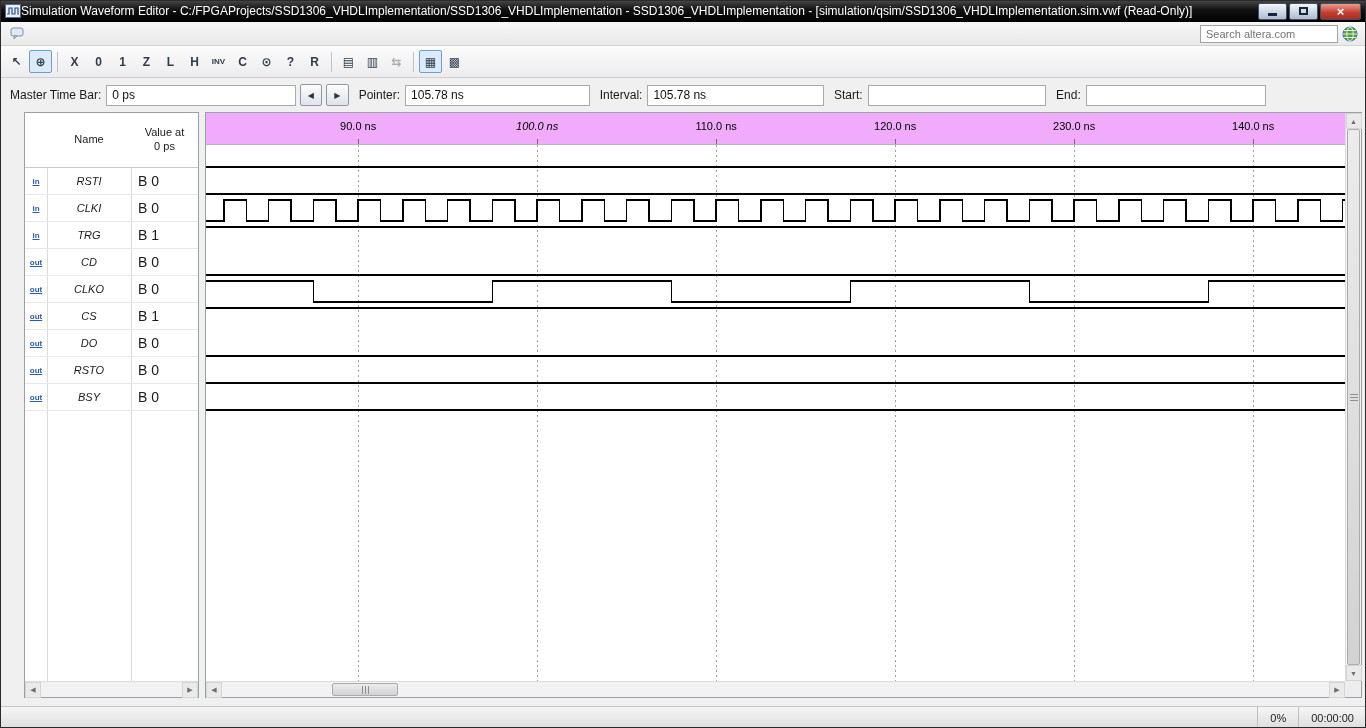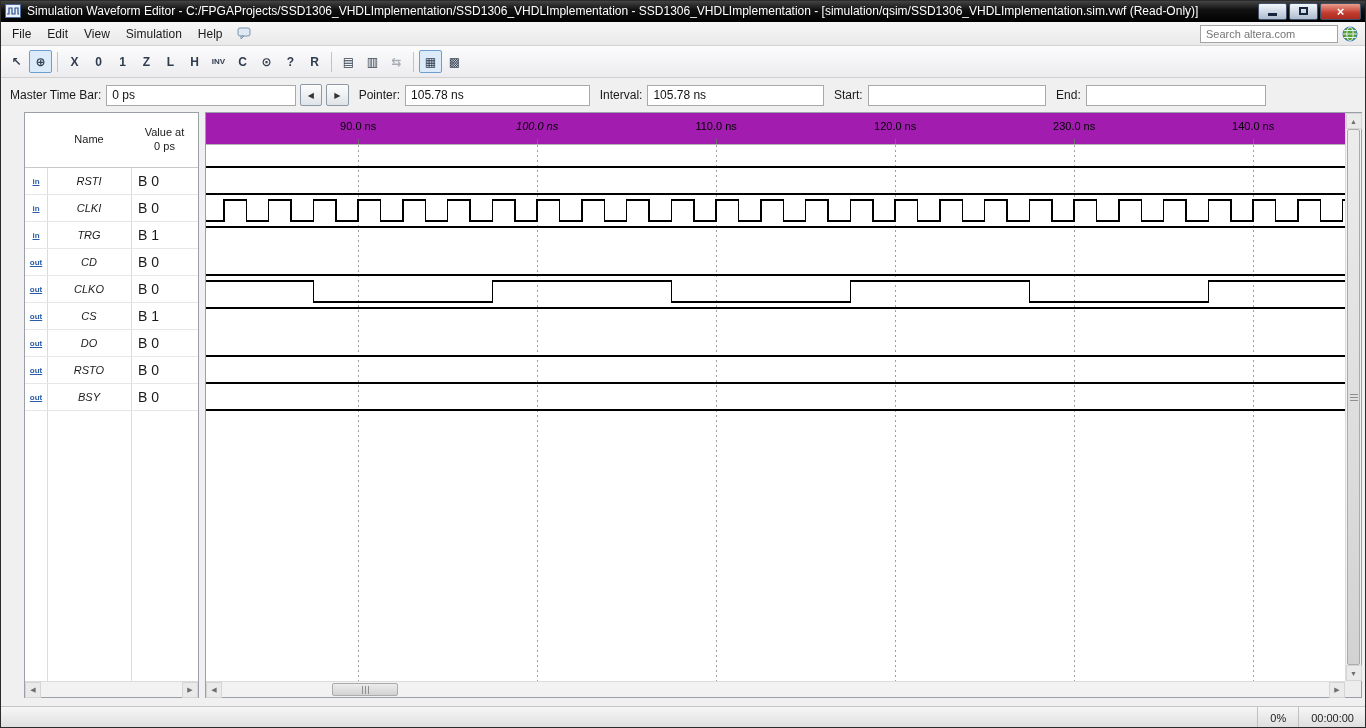--- a/index.html
+++ b/index.html
@@ -3,21 +3,21 @@
 <meta charset="utf-8">
 <style>
   *{margin:0;padding:0;box-sizing:border-box;}
   html,body{width:1366px;height:728px;overflow:hidden;}
   body{font-family:"Liberation Sans","DejaVu Sans",sans-serif;background:#f0f0f0;position:relative;font-size:12px;color:#1a1a1a;}
   .frame{position:absolute;inset:0;border:1px solid #2b2b2b;pointer-events:none;z-index:50;}
 
   
   .titlebar{position:absolute;top:0;left:0;width:1366px;height:22px;background:linear-gradient(#4a4a4a,#111 45%,#000);color:#fff;display:flex;align-items:center;padding:0 5px;}
   .app-icon{width:16px;height:14px;display:inline-flex;}
-  .title-text{font-size:12px;margin-left:6px;white-space:nowrap;overflow:hidden;flex:1;}
+  .title-text{font-size:12px;white-space:nowrap;overflow:hidden;flex:1;}
   .win-btns{display:flex;gap:2px;margin-left:6px;}
   .win-btn{width:29px;height:17px;border:1px solid #41506b;border-radius:2px;background:linear-gradient(#f2f6fb,#aebccf);display:flex;align-items:center;justify-content:center;cursor:default;}
   .win-btn.close{width:41px;background:linear-gradient(#eb9d8d,#c23b2e 60%,#a92c20);color:#fff;font-weight:bold;font-size:13px;line-height:1;}
   .glyph-min{width:9px;height:3px;background:#17263c;margin-top:7px;}
   .glyph-max{width:9px;height:8px;border:2px solid #17263c;}
 
   
   .menubar{position:absolute;top:22px;left:0;width:1366px;height:24px;background:linear-gradient(#f7f7f7,#e9e9ea);border-bottom:1px solid #d2d2d2;display:flex;align-items:center;padding:0 4px;}
   .menu-item{padding:3px 8px;cursor:default;}
   .bubble-icon{margin-left:6px;display:inline-flex;}
@@ -48,21 +48,21 @@
   .tbl-header{position:absolute;top:0;left:0;right:0;height:55px;border-bottom:1px solid #c9c9c9;display:grid;grid-template-columns:22px 84px 1fr;align-items:center;background:#fff;z-index:2;}
   .th{font-size:11px;text-align:center;line-height:1.25;}
   .colline{position:absolute;top:0;bottom:16px;width:1px;background:#dcdcdc;z-index:1;}
   .rows-box{position:absolute;top:55px;left:0;right:0;z-index:2;}
   .sig-row{height:27px;display:grid;grid-template-columns:22px 84px 1fr;align-items:center;border-bottom:1px solid #e7e7e7;background:transparent;}
   .dir{font-size:8px;font-weight:bold;color:#2a5caa;text-align:center;text-decoration:underline;}
   .sname{font-size:11px;text-align:center;font-style:italic;}
   .sval{font-size:14px;padding-left:7px;}
 
   
-  .ruler{position:absolute;top:0;left:0;right:16px;height:32px;background:#a21caf;border-bottom:1px solid #b5b5b5;overflow:hidden;}
+  .ruler{position:absolute;top:0;left:0;right:16px;height:32px;background:#f0abfc;border-bottom:1px solid #b5b5b5;overflow:hidden;}
   .tick-label{position:absolute;top:7px;width:70px;text-align:center;font-size:11px;color:#000;}
   .tick-mark{position:absolute;bottom:0;width:1px;height:5px;background:#707070;}
   .wave-svg{position:absolute;top:32px;left:0;background:#fff;}
 
   
   .hscroll{position:absolute;bottom:0;height:16px;background:#f2f2f2;border-top:1px solid #dcdcdc;display:flex;align-items:center;}
   .left-pane .hscroll{left:0;right:0;}
   .right-pane .hscroll{left:0;right:16px;}
   .vscroll{position:absolute;top:0;right:0;width:16px;bottom:16px;background:#f2f2f2;border-left:1px solid #dcdcdc;display:flex;flex-direction:column;align-items:center;}
   .sb-btn{width:16px;height:16px;background:#eaeaea;color:#6e6e6e;font-size:7px;display:flex;align-items:center;justify-content:center;border:1px solid #d5d5d5;cursor:default;flex:none;}
@@ -97,27 +97,20 @@
         <span class="glyph-min"></span>
       </span>
     <span class="win-btn">
         <span class="glyph-max"></span>
       </span>
     <span class="win-btn close">×</span>
   </span>
 </div>
 
 <div class="menubar">
-  <span id="menu-items" style="display:flex;">
-      <span class="menu-item">File</span>
-      <span class="menu-item">Edit</span>
-      <span class="menu-item">View</span>
-      <span class="menu-item">Simulation</span>
-      <span class="menu-item">Help</span>
-    </span>
   <span class="bubble-icon">
     <svg width="14" height="13" viewBox="0 0 14 13">
         <rect x="1" y="1" width="12" height="8" rx="2" fill="#dfe9f3" stroke="#7a93ad"></rect>
         <path d="M4 9 L4 12 L7 9 Z" fill="#dfe9f3" stroke="#7a93ad"></path>
       </svg>
   </span>
   <span class="search-wrap">
     <input class="search-input" placeholder="Search altera.com" style="">
     <span class="globe-icon">
       <svg width="16" height="16" viewBox="0 0 16 16">

